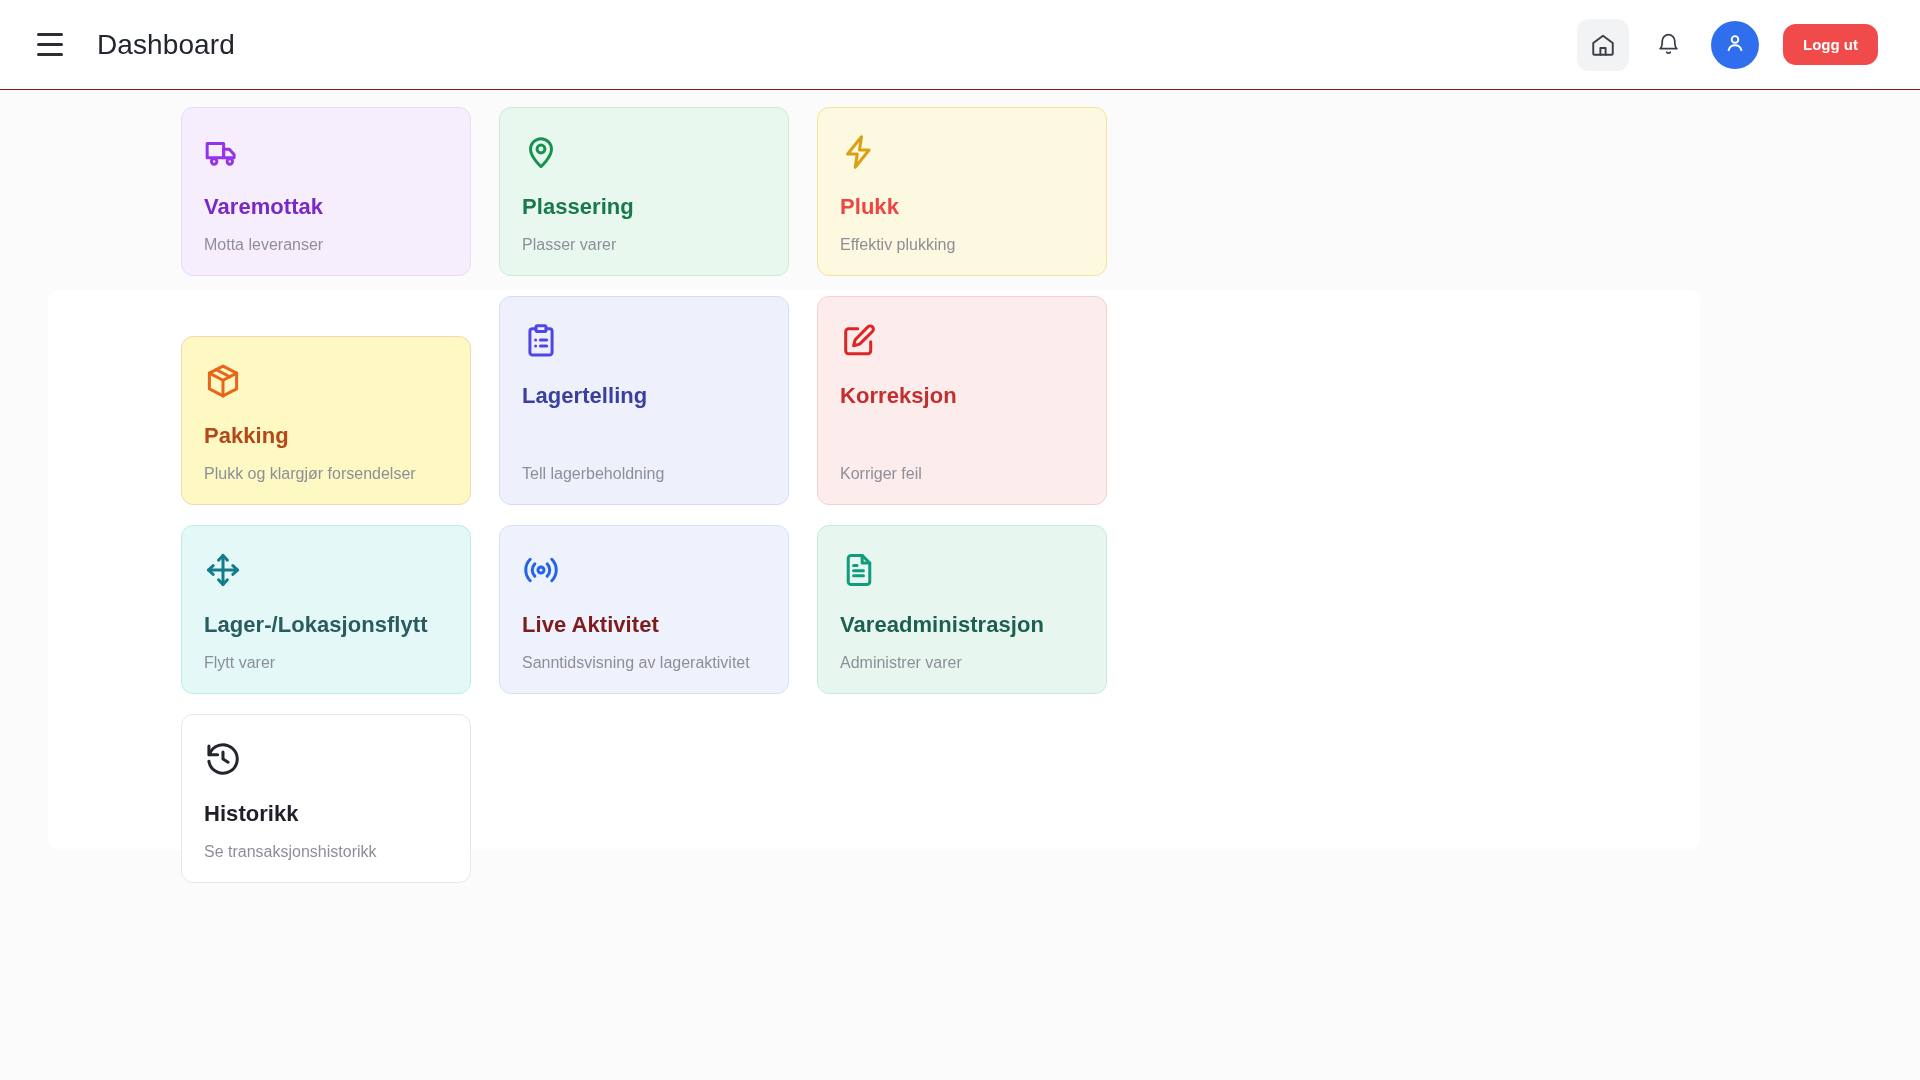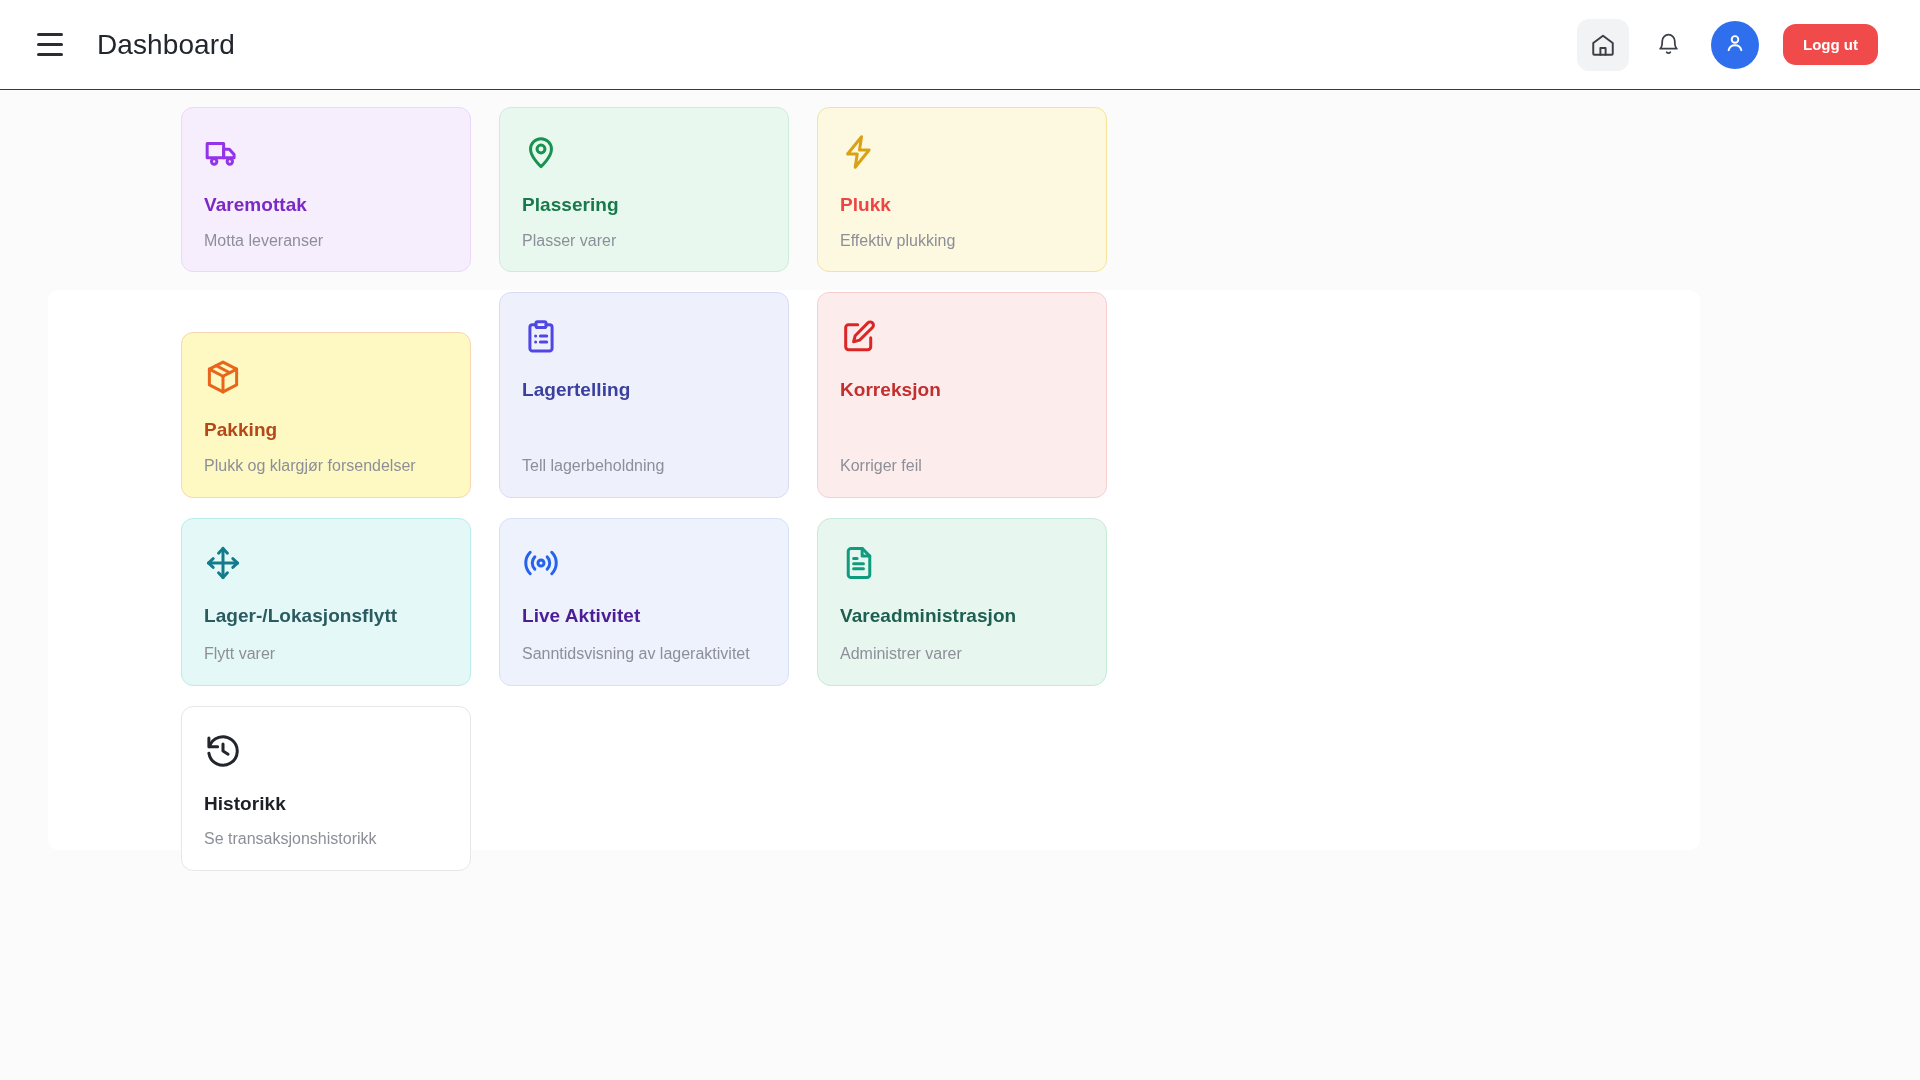--- a/index.html
+++ b/index.html
@@ -174,21 +174,21 @@
   }
   .card .card-icon {
     height: 46px;
     display: flex;
     align-items: flex-start;
     margin-bottom: 14px;
   }
   .card .card-icon svg { display: block; }
 
   .card .card-title {
-    font-size: 19px;
+    font-size: 22px;
     font-weight: 700;
     letter-spacing: 0.05px;
     margin-bottom: 13px;
     line-height: 1.25;
   }
   .card .card-desc {
     font-size: 16px;
     font-weight: 400;
     color: #8d8f98;
     line-height: 1.35;
@@ -204,22 +204,22 @@
   .card.theme-yellow  .card-title { color:#ef4444; }
   .card.theme-orange  { background:#fef9c3; border-color:#f7d6b1;margin-top:40px; }
   .card.theme-orange  .card-title { color:#b4481a; }
   .card.theme-indigo  { background:#eef1fb; border-color:#d7dcf3; }
   .card.theme-indigo  .card-title { color:#3b3f9e; }
   .card.theme-red     { background:#fdecec; border-color:#f7cfcf; }
   .card.theme-red     .card-title { color:#c32f2f; }
   .card.theme-teal    { background:#e4f8f7; border-color:#b9ecea; }
   .card.theme-teal    .card-title { color:#2a5b60; }
   .card.theme-blue    { background:#edf2fc; border-color:#d6e1f7; }
-  .card.theme-blue    .card-title { color:#4c1d95; }
-  .card.theme-mint    { background:#e7f7f0; border-color:#c5ead9;border-radius:14px; }
+  .card.theme-blue    .card-title { color:#7f1d1d; }
+  .card.theme-mint    { background:#e7f7f0; border-color:#c5ead9; }
   .card.theme-mint    .card-title { color:#1d5f50; }
   .card.theme-gray    { background:#ffffff; border-color:#e6e7ea; }
   .card.theme-gray    .card-title { color:#1e2027; }
 
   .card.tall { min-height: 168px; }
 </style>
 </head>
 <body>
 
 <div class="topbar">

